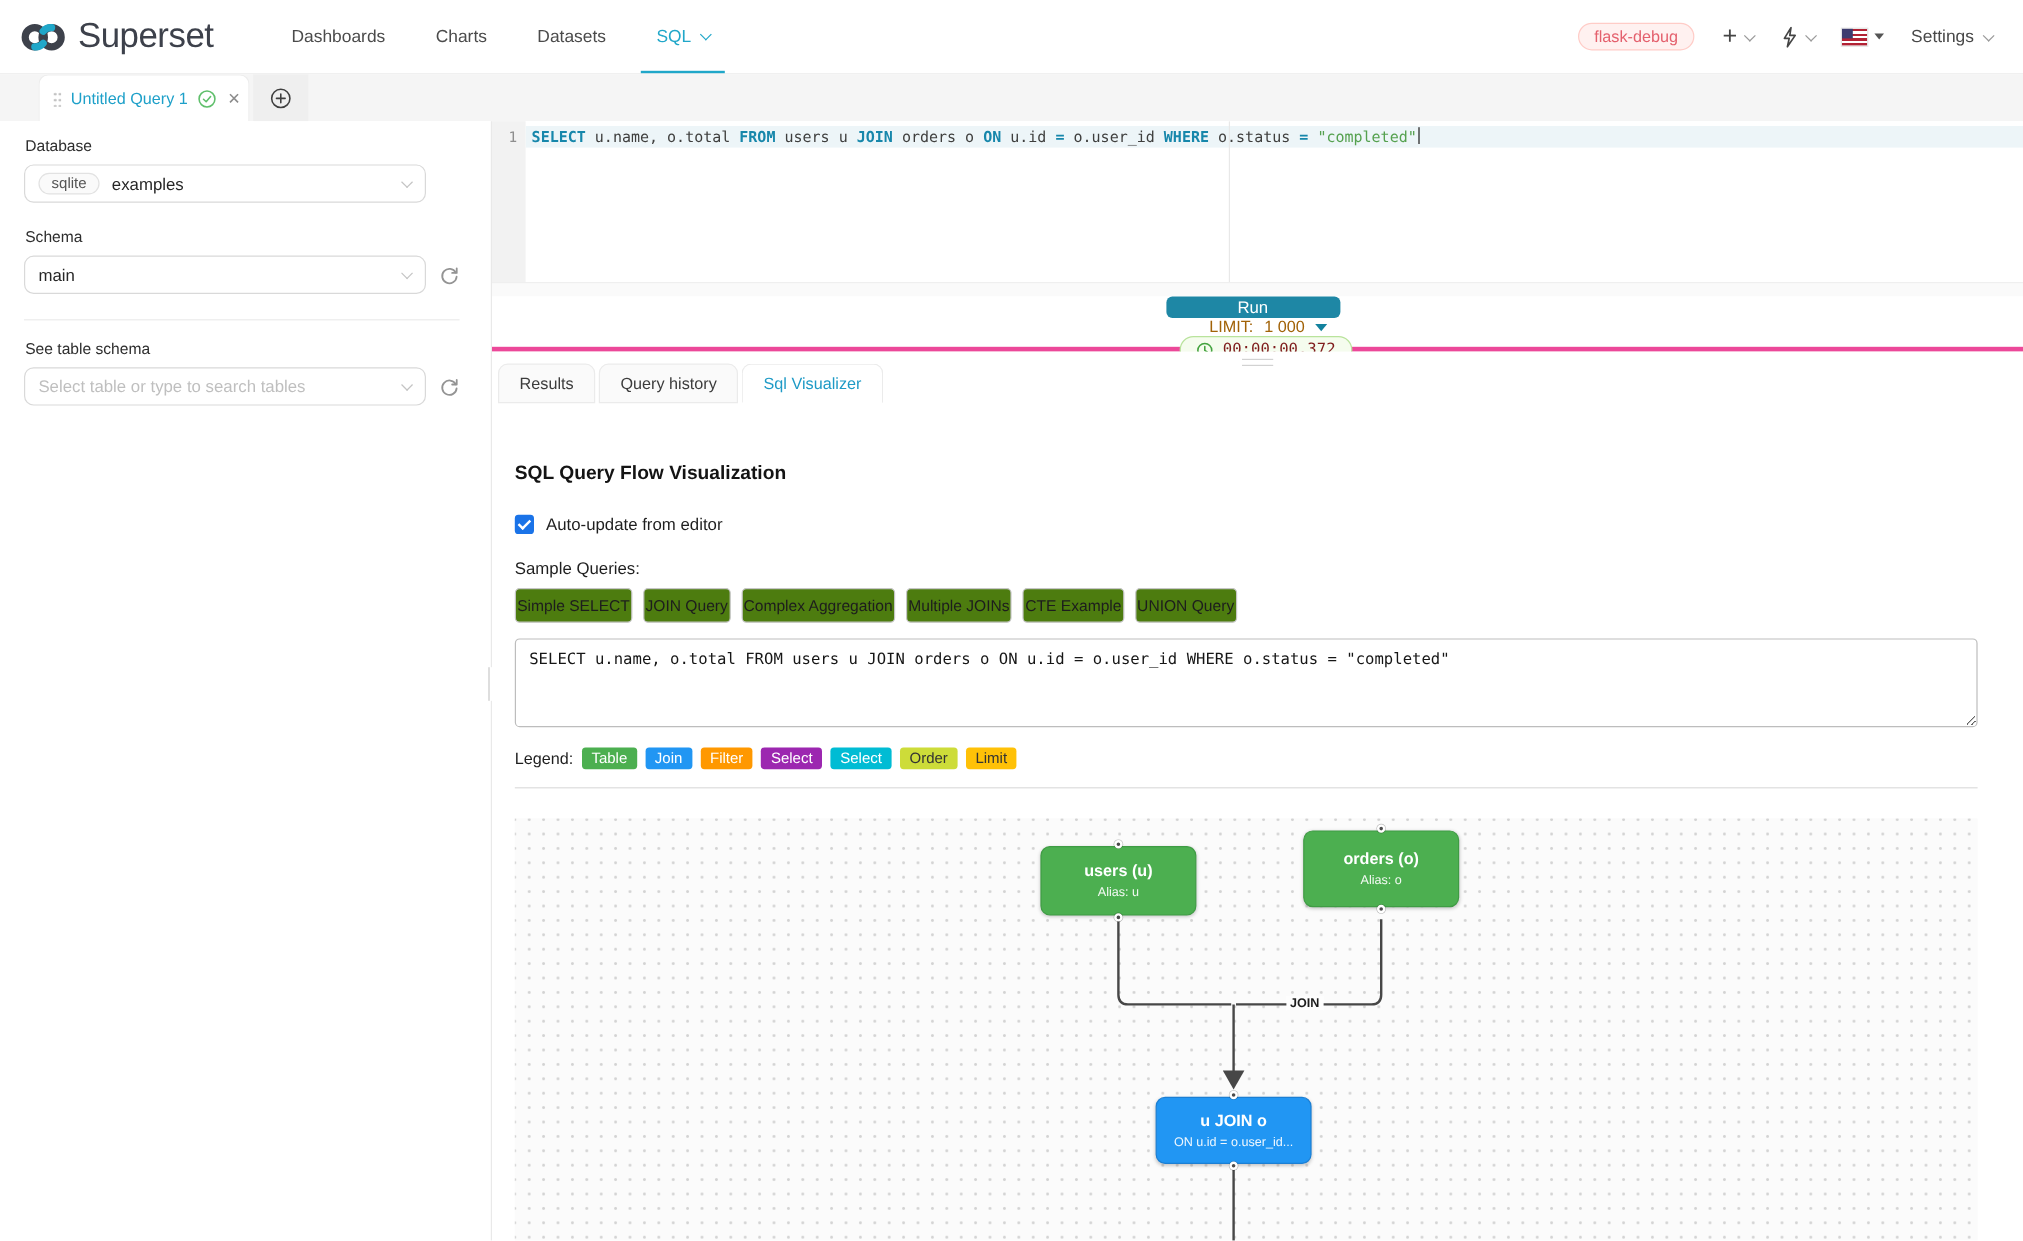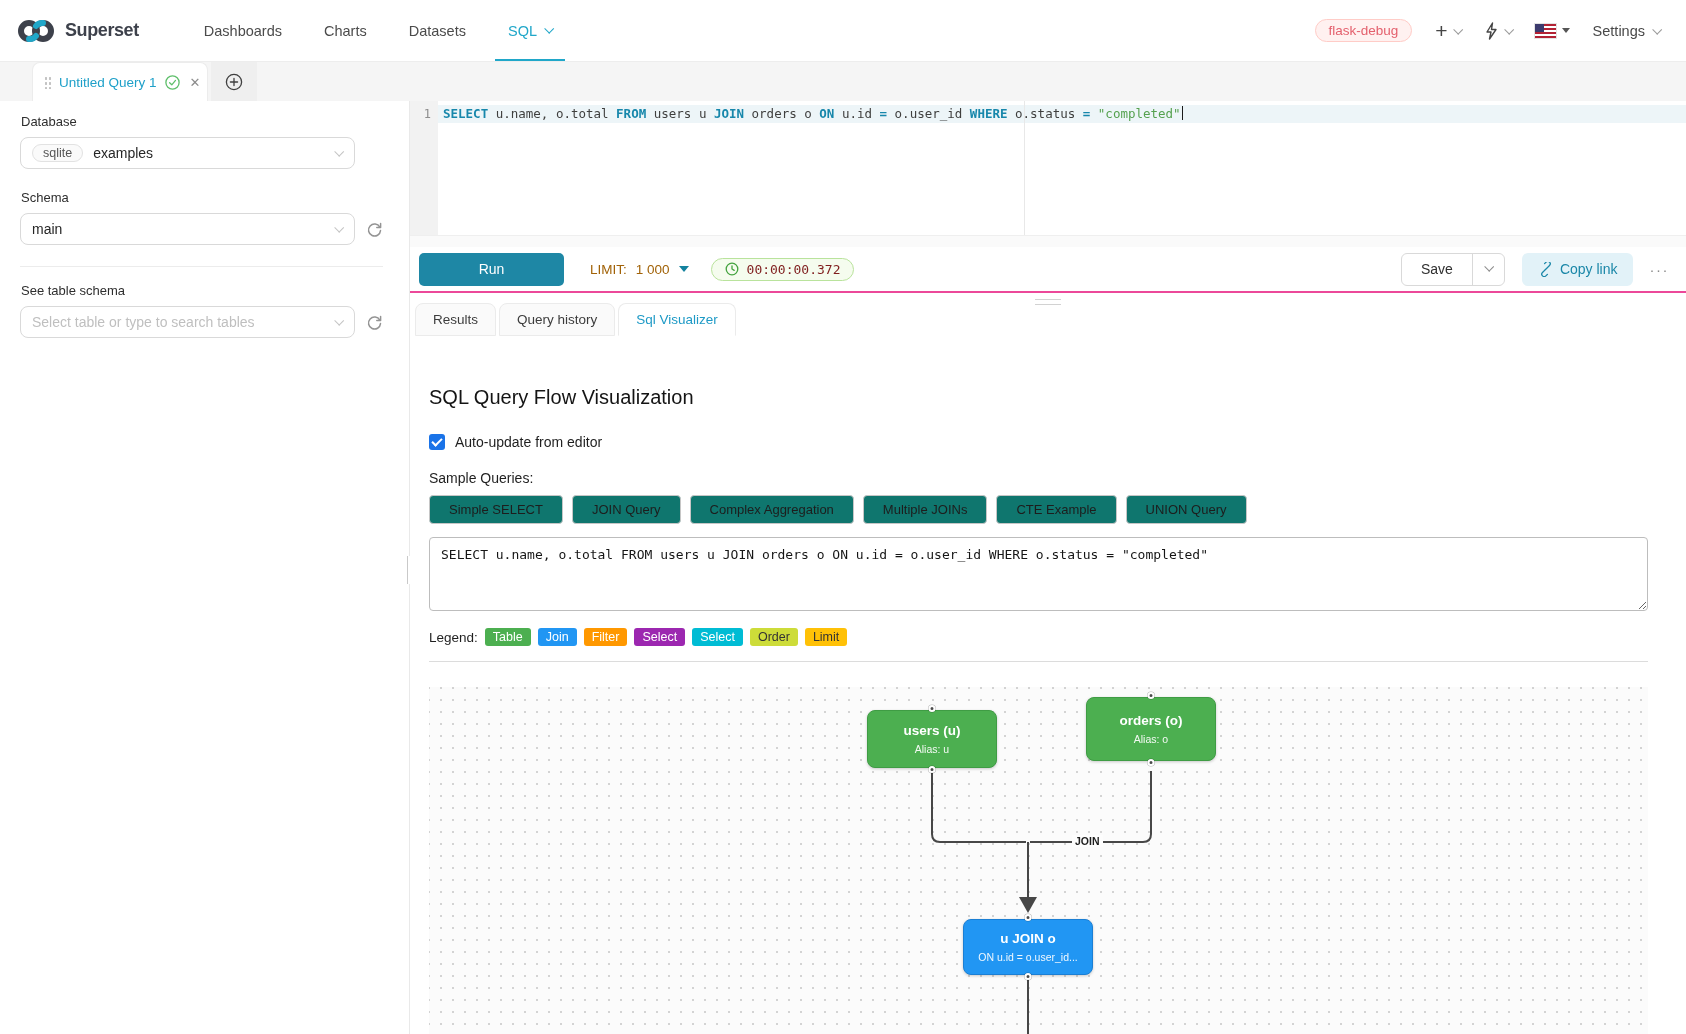--- a/index.html
+++ b/index.html
@@ -3,21 +3,21 @@
 <meta charset="utf-8">
 <style>
   * { box-sizing: border-box; }
   html,body { margin:0; padding:0; }
   body { font-family:"Liberation Sans",sans-serif; background:#fff; }
   .app { width:1686px; height:1034px; position:relative; overflow:hidden; background:#fff; color:#333; }
 
   
   .navbar { height:62px; display:flex; align-items:stretch; padding:0 26px 0 16px; border-bottom:1px solid #ededed; background:#fff; }
   .brand { display:flex; align-items:center; gap:9px; margin-right:44px; }
-  .brand-name { font-size:18px; font-weight:bold; color:#3d414b; letter-spacing:-0.4px; }
+  .brand-name { font-size:29px; font-weight:normal; color:#3d414b; letter-spacing:-0.4px; }
   .nav-items { display:flex; align-items:stretch; }
   .nav-item { display:flex; align-items:center; padding:0 21px; font-size:14.5px; color:#4b4b4b; position:relative; cursor:pointer; }
   .nav-item.active { color:#20a7c9; }
   .nav-item.active::after { content:""; position:absolute; left:8px; right:8px; bottom:0; height:2px; background:#20a7c9; }
   .chev { display:inline-block; width:7px; height:7px; border-right:1.5px solid #9a9a9a; border-bottom:1.5px solid #9a9a9a; transform:rotate(45deg) translateY(-1px); }
   .nav-item.active .chev { border-color:#20a7c9; }
   .nav-item .chev { margin-left:8px; margin-top:-3px; }
   .nav-right { margin-left:auto; display:flex; align-items:center; gap:23px; }
   .env-badge { color:#e4606d; background:#fff1f0; border:1px solid #ffccc7; border-radius:12px; padding:3px 13px; font-size:13.5px; }
   .icon-btn { display:flex; align-items:center; gap:6px; color:#454545; cursor:pointer; }
@@ -62,48 +62,48 @@
   .active-line { position:absolute; left:0; right:0; top:4px; height:18px; background:#edf5f8; }
   .code-line { position:relative; line-height:18px; padding-left:5px; white-space:pre; }
   .tok-kw { color:#1787ab; font-weight:bold; }
   .tok-id { color:#3f3f3e; }
   .tok-str { color:#55a14f; }
   .cursor { display:inline-block; width:1.5px; height:14px; background:#1b1b1b; vertical-align:-2px; margin-left:1px; }
   .print-margin { position:absolute; left:586px; top:0; bottom:0; width:1px; background:#e8e8e8; }
   .hscroll { height:12px; background:#fafafa; border-top:1px solid #efefef; }
 
   
-  .toolbar { height:46px; display:flex; align-items:center; padding:0 17px 0 9px; border-bottom:2px solid #ec4899; background:#fff; }
+  .toolbar { height:46px; display:flex; align-items:center; padding:0 17px 0 9px; border-bottom:4px solid #ec4899; background:#fff;flex-direction:column; }
   .run-btn { width:145px; height:33px; background:#1e87a5; color:#fff; border:none; border-radius:5px; font-size:14px; font-family:inherit; cursor:pointer; }
   .limit { margin-left:26px; color:#a16207; font-size:13.5px; display:flex; align-items:center; gap:9px; cursor:pointer; }
   .limit .caret-solid { border-top-color:#13829e; border-left-width:5px; border-right-width:5px; border-top-width:6px; }
   .timer { margin-left:22px; display:flex; align-items:center; gap:8px; background:#f5fcee; border:1px solid #b9e39c; border-radius:14px; padding:3px 13px; color:#7f1d1d; font-family:"DejaVu Sans Mono",monospace; font-size:13px; }
   .toolbar-right { margin-left:auto; display:flex; align-items:center; gap:17px; }
   .save-split { display:flex; height:33px; border:1px solid #d9d9d9; border-radius:6px; overflow:hidden; background:#fff; }
   .save-main { padding:0 19px; display:flex; align-items:center; font-size:14px; color:#2f2f2f; cursor:pointer; }
   .save-caret { width:32px; display:flex; align-items:center; justify-content:center; border-left:1px solid #d9d9d9; cursor:pointer; }
   .save-caret .chev { border-color:#8c8c8c; margin-top:-3px; }
   .copy-link { height:33px; display:flex; align-items:center; gap:8px; background:#e2f2f8; color:#1a87a8; border:none; border-radius:6px; padding:0 15px; font-size:14px; font-family:inherit; cursor:pointer; }
   .more-dots { color:#8c8c8c; font-size:15px; letter-spacing:1.5px; cursor:pointer; }
 
   
   .southpane { flex:1; position:relative; overflow:hidden; background:#fff; }
   .drag-handle { position:absolute; top:6px; left:50%; transform:translateX(-50%); width:26px; height:6px; border-top:1.5px solid #d2d2d2; border-bottom:1.5px solid #d2d2d2; cursor:row-resize; }
   .tabs { display:flex; gap:3px; padding:10px 0 0 5px; }
   .tab { height:33px; display:flex; align-items:center; padding:0 17px; font-size:13.5px; color:#3c3c3c; background:#fafafa; border:1px solid #ebebeb; border-radius:8px 8px 0 0; cursor:pointer; }
   .tab.active { background:#fff; color:#1e9ac6; border-bottom-color:#fff; }
 
   .content { padding:0 38px 0 19px; }
-  .viz-title { font-size:20px; color:#141414; margin:50px 0 12px 0; font-weight:normal; }
+  .viz-title { font-size:16px; color:#141414; margin:50px 0 12px 0; font-weight:bold; }
   .auto-row { margin-top:25px; display:flex; align-items:center; gap:10px; font-size:14px; color:#1f1f1f; }
   .checkbox { width:16px; height:16px; background:#1a73e8; border-radius:3px; position:relative; flex:none; cursor:pointer; }
   .checkbox::after { content:""; position:absolute; left:5px; top:2px; width:4px; height:8px; border-right:2px solid #fff; border-bottom:2px solid #fff; transform:rotate(45deg); }
   .sample-label { margin-top:20px; font-size:14px; color:#1f1f1f; }
   .sample-row { margin-top:9px; display:flex; gap:9px; }
-  .sample-btn { background:#0f766e; border:1px solid #c6c6c6; border-radius:4px; padding:6px 19px; font-size:13px; color:#1d1d1d; font-family:inherit; cursor:pointer; white-space:nowrap; }
+  .sample-btn { background:#4d7c0f; border:1px solid #c6c6c6; border-radius:4px; padding:6px 1px; font-size:13px; color:#1d1d1d; font-family:inherit; cursor:pointer; white-space:nowrap; }
   .sql-box { margin-top:13px; display:block; width:100%; height:74px; border:1px solid #bdbdbd; border-radius:4px; padding:9px 11px; font-family:"DejaVu Sans Mono",monospace; font-size:13px; color:#161616; resize:both; }
   .legend-row { margin-top:17px; display:flex; align-items:center; gap:7px; font-size:13.5px; color:#1f1f1f; }
   .chip { padding:2px 8px; border-radius:3px; font-size:12.5px; }
   .content-hr { border:none; border-top:1px solid #dcdcdc; margin:15px 0 0 0; }
 
   
   .canvas { margin-top:25px; height:359px; position:relative; background-color:#fbfbfb; background-image:radial-gradient(circle,#d3d3d3 1px,transparent 1.3px); background-size:12px 12px; background-position:6px 7px; overflow:hidden; }
   .edges { position:absolute; left:0; top:0; width:100%; height:100%; }
   .node { position:absolute; border-radius:8px; color:#fff; text-align:center; box-shadow:0 1px 3px rgba(0,0,0,.2); display:flex; flex-direction:column; justify-content:center; gap:5px; cursor:grab; }
   .node-title { font-weight:bold; font-size:13.5px; }

